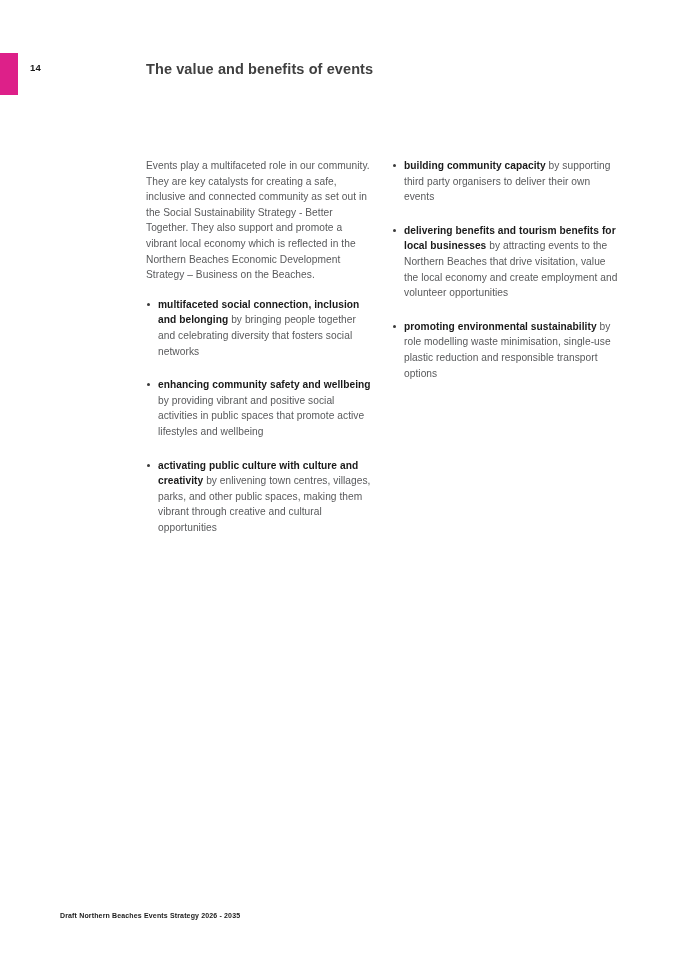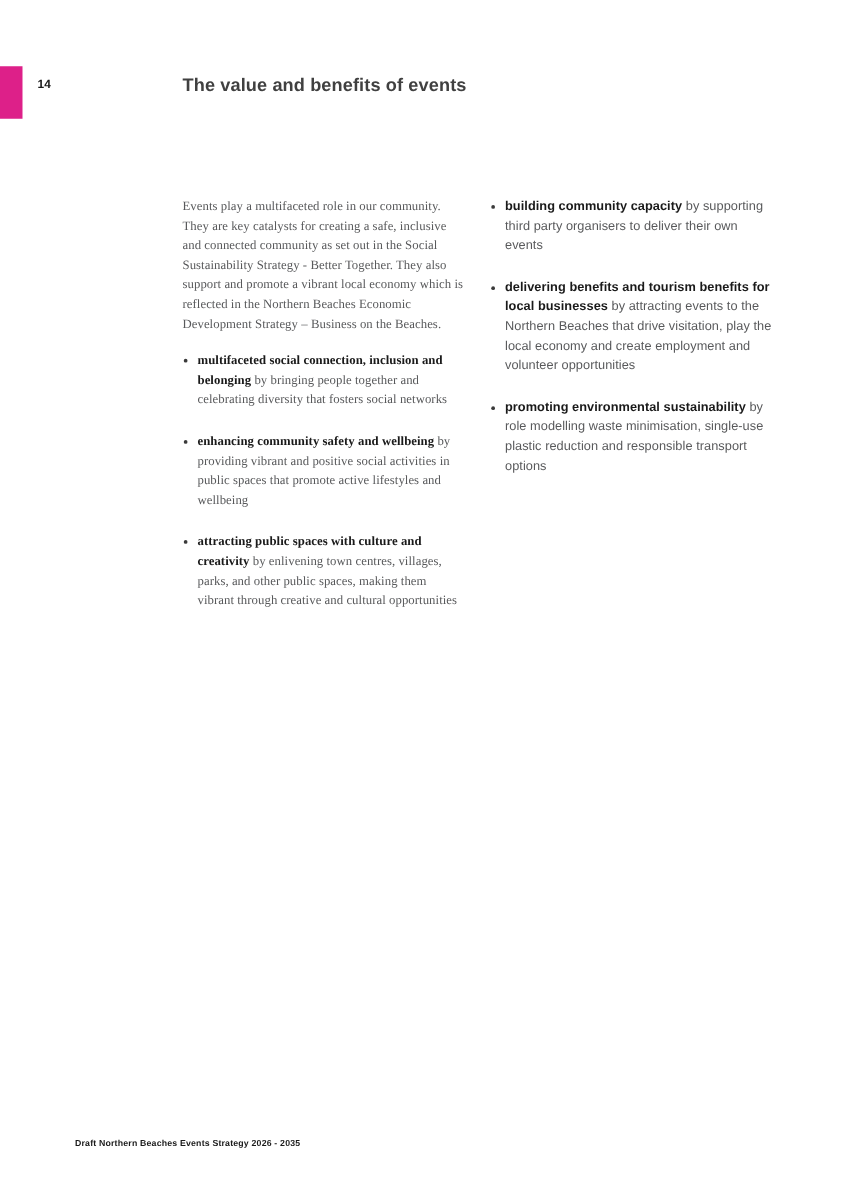--- a/index.html
+++ b/index.html
@@ -55,21 +55,21 @@
   
   .col {
     position: absolute;
     top: 158px;
     width: 226px;
     font-size: 10.2px;
     line-height: 15.6px;
     color: #58595b;
     letter-spacing: 0.05px;
   }
-  .col-left  { left: 146px; font-family: Liberation Serif, serif; }
+  .col-left  { left: 146px; }
   .col-right { left: 392px; }
 
   .para {
     margin: 0 0 14px 0;
   }
   .para:last-child { margin-bottom: 0; }
 
   .bullets {
     list-style: none;
     margin: 0;
@@ -132,34 +132,34 @@
       <li class="bullet">
         <span class="dot"></span>
         <span class="lead">multifaceted social connection, inclusion and belonging</span><span class="rest"> by bringing people together and celebrating diversity that fosters social networks</span>
       </li>
       <li class="bullet">
         <span class="dot"></span>
         <span class="lead">enhancing community safety and wellbeing</span><span class="rest"> by providing vibrant and positive social activities in public spaces that promote active lifestyles and wellbeing</span>
       </li>
       <li class="bullet">
         <span class="dot"></span>
-        <span class="lead">attracting public spaces with culture and creativity</span><span class="rest"> by enlivening town centres, villages, parks, and other public spaces, making them vibrant through creative and cultural opportunities</span>
+        <span class="lead">activating public culture with culture and creativity</span><span class="rest"> by enlivening town centres, villages, parks, and other public spaces, making them vibrant through creative and cultural opportunities</span>
       </li>
     </ul>
   </div>
 
   <div class="col col-right">
     <ul class="bullets">
       <li class="bullet">
         <span class="dot"></span>
         <span class="lead">building community capacity</span><span class="rest"> by supporting third party organisers to deliver their own events</span>
       </li>
       <li class="bullet">
         <span class="dot"></span>
-        <span class="lead">delivering benefits and tourism benefits for local businesses</span><span class="rest"> by attracting events to the Northern Beaches that drive visitation, play the local economy and create employment and volunteer opportunities</span>
+        <span class="lead">delivering benefits and tourism benefits for local businesses</span><span class="rest"> by attracting events to the Northern Beaches that drive visitation, value the local economy and create employment and volunteer opportunities</span>
       </li>
       <li class="bullet">
         <span class="dot"></span>
         <span class="lead">promoting environmental sustainability</span><span class="rest"> by role modelling waste minimisation, single-use plastic reduction and responsible transport options</span>
       </li>
     </ul>
   </div>
 
   <div class="footer">Draft Northern Beaches Events Strategy 2026 - 2035</div>
 

